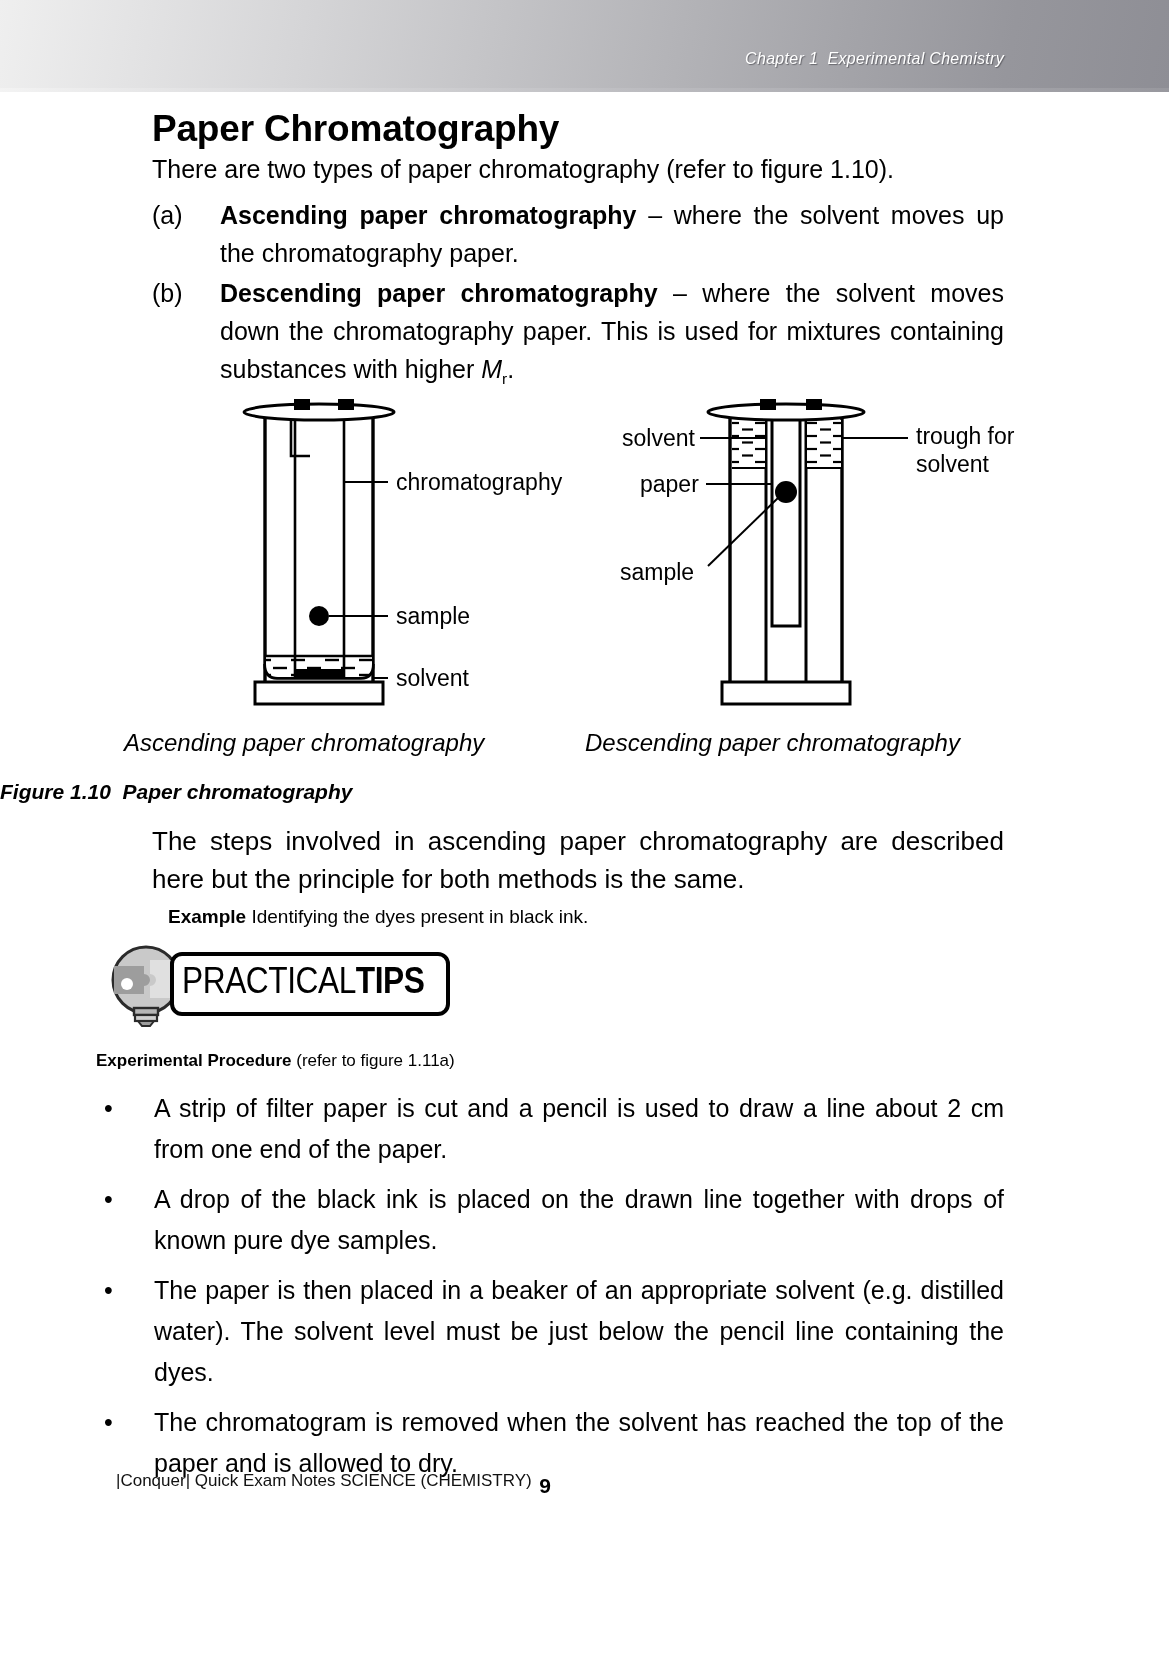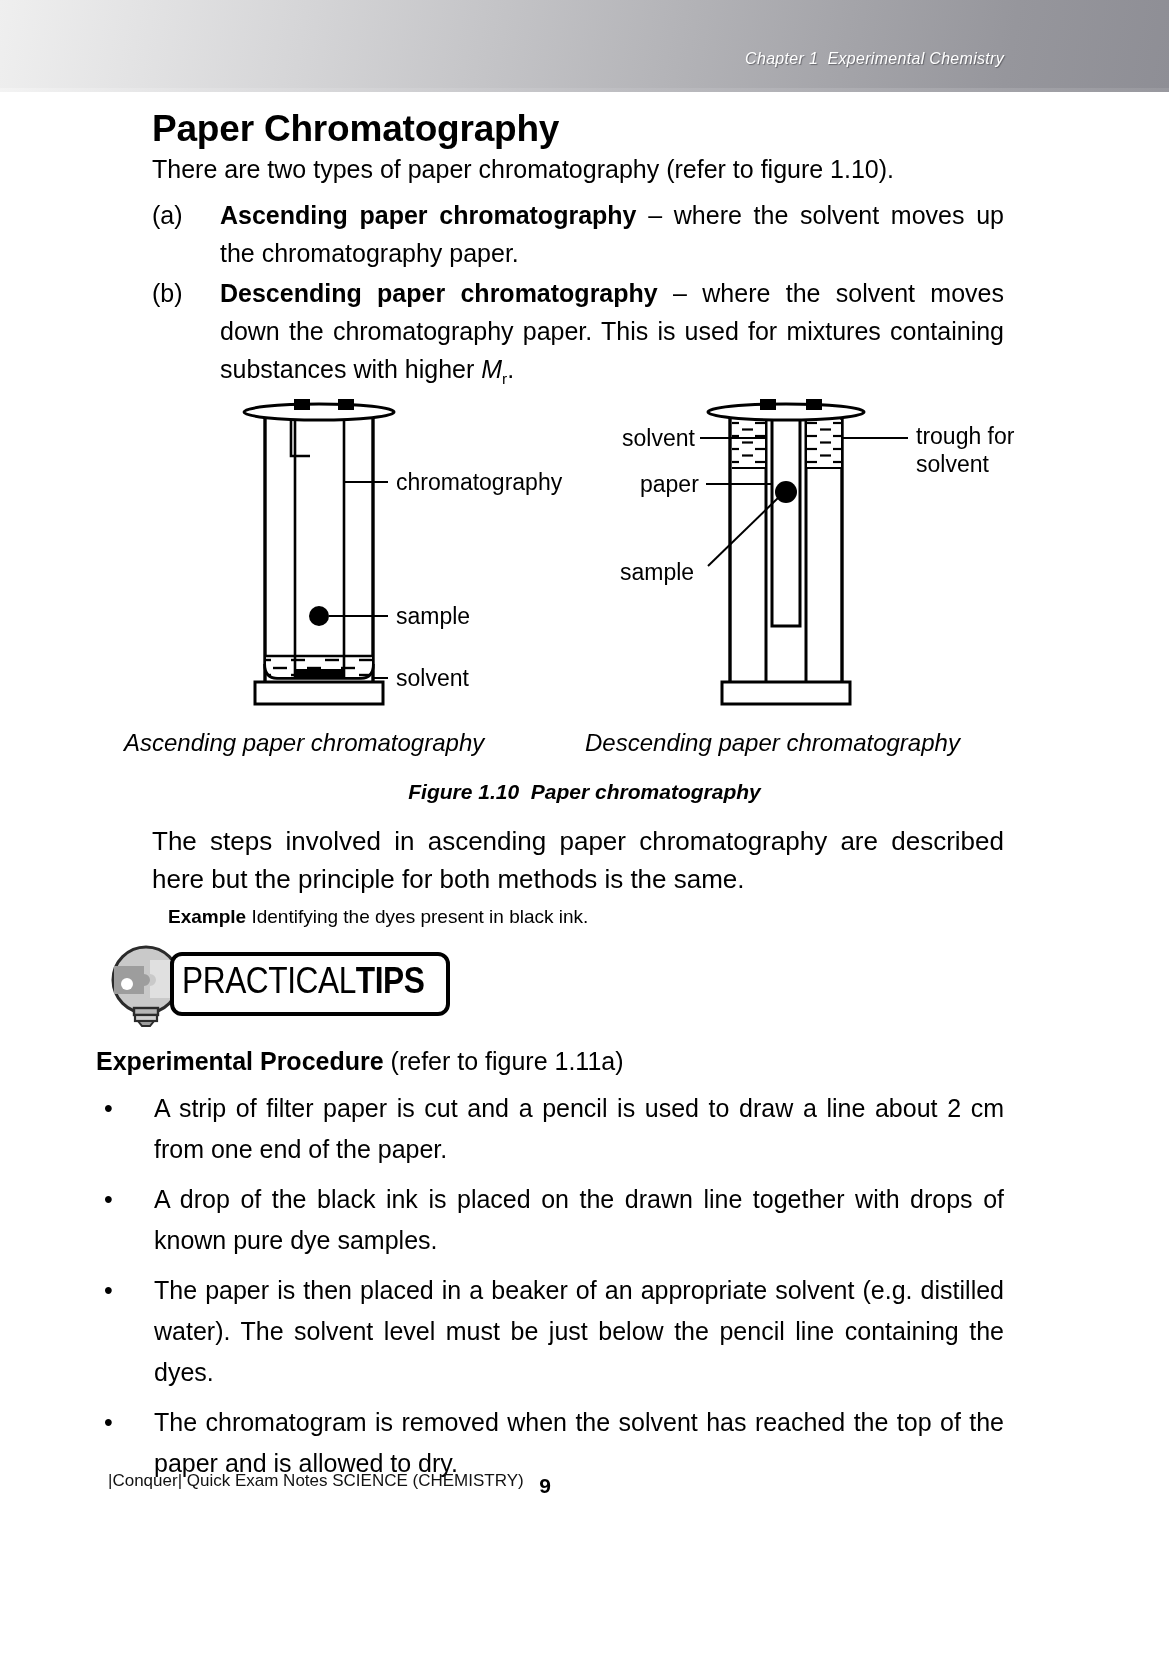--- a/index.html
+++ b/index.html
@@ -120,21 +120,21 @@
     white-space: nowrap;
   }
   .cap-left  { left: 124px; top: 637px; }
   .cap-right { left: 585px; top: 637px; }
 
   .fig-number {
     position: absolute;
     left: 0;
     top: 688px;
     width: 1169px;
-    text-align: center;
+    text-align: left;
     font-size: 21px;
     font-style: italic;
     font-weight: bold;
     white-space: pre;
   }
 
   
   .para-steps {
     position: absolute;
     left: 152px;
@@ -187,21 +187,21 @@
     transform-origin: left center;
   }
   .tips-text .t1 { font-weight: normal; }
   .tips-text .t2 { font-weight: bold; }
 
   
   .h-proc {
     position: absolute;
     left: 96px;
     top: 950px;
-    font-size: 25px;
+    font-size: 17px;
     line-height: 38px;
     white-space: nowrap;
   }
   .h-proc b { font-weight: bold; }
 
   .bullets {
     position: absolute;
     left: 96px;
     top: 996px;
     width: 908px;
@@ -220,21 +220,21 @@
     line-height: 41px;
   }
   .bullet .btext {
     margin-left: 58px;
     text-align: justify;
   }
 
   
   .footer {
     position: absolute;
-    left: 108px;
+    left: 116px;
     top: 1377px;
     width: 1000px;
     font-size: 17px;
     line-height: 24px;
     color: #111;
   }
   .footer .fline { white-space: pre; }
   .page-no {
     position: absolute;
     left: 0;

